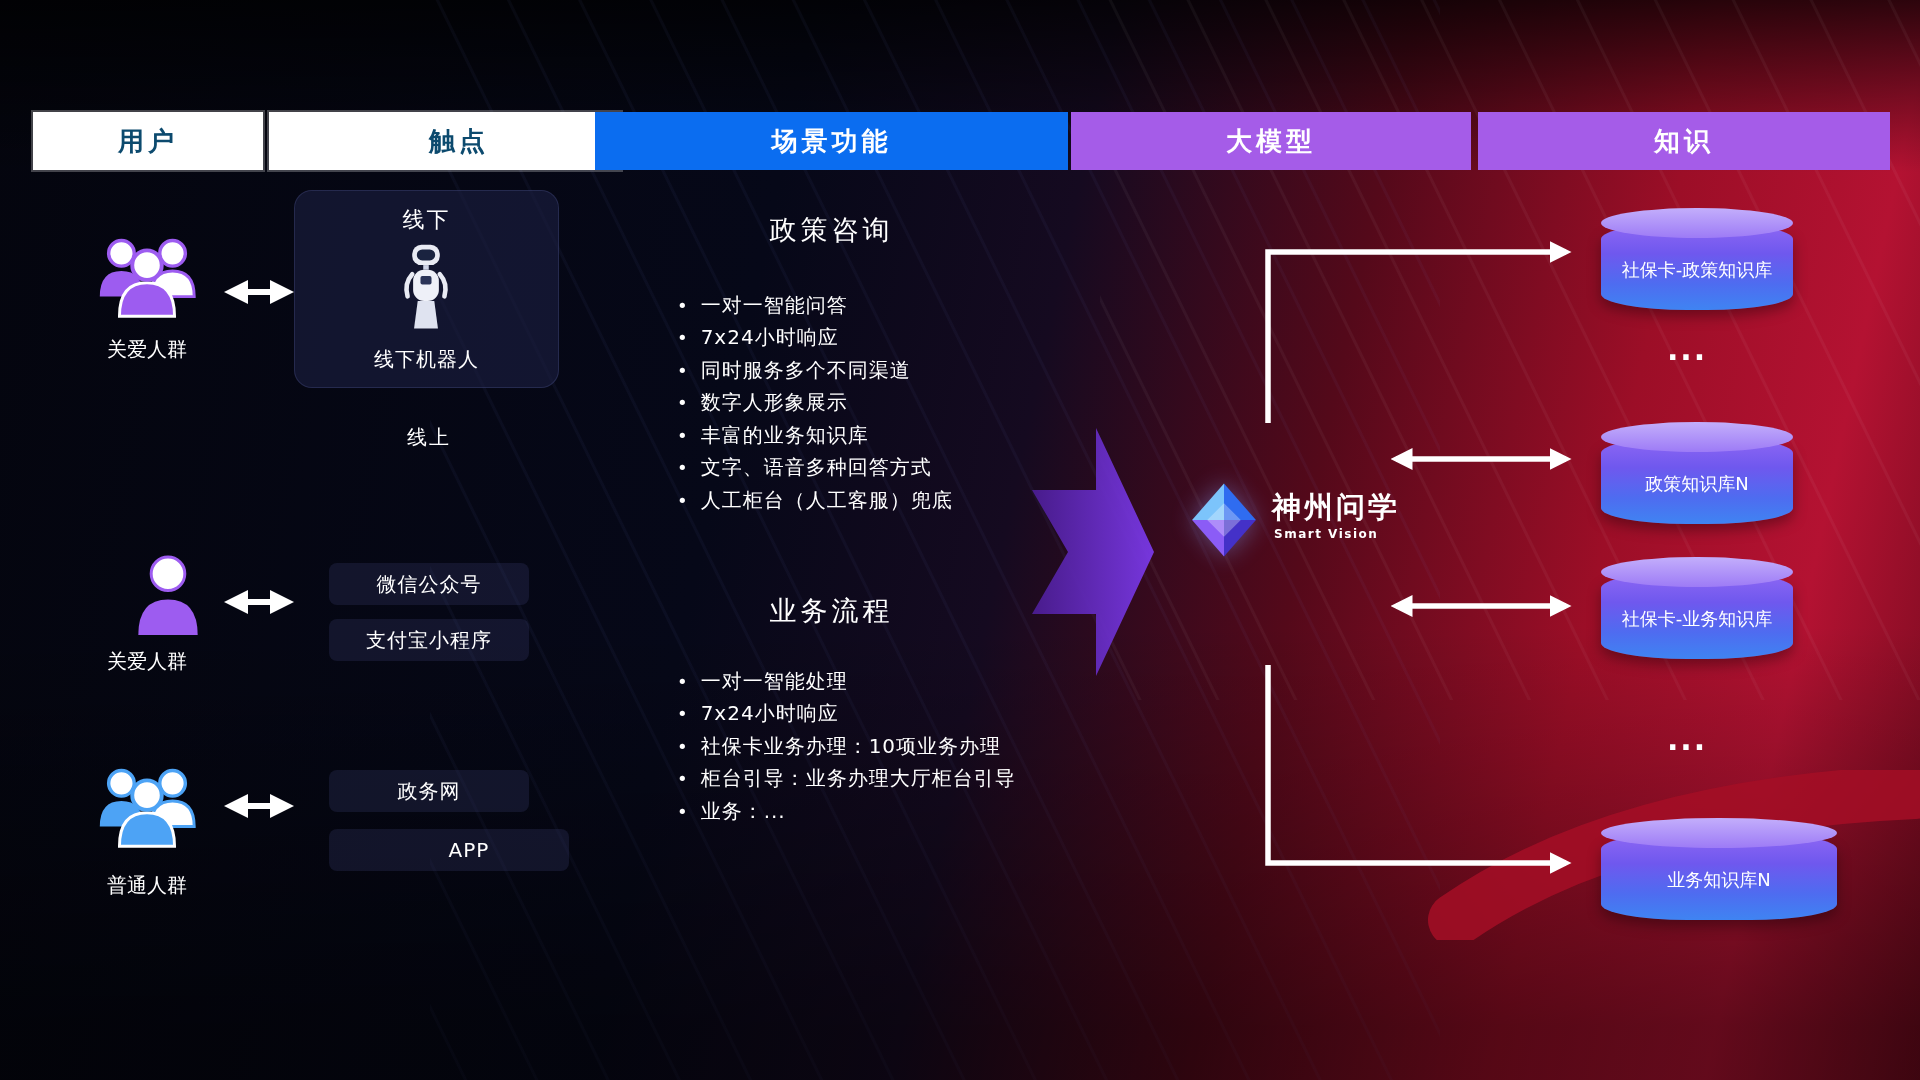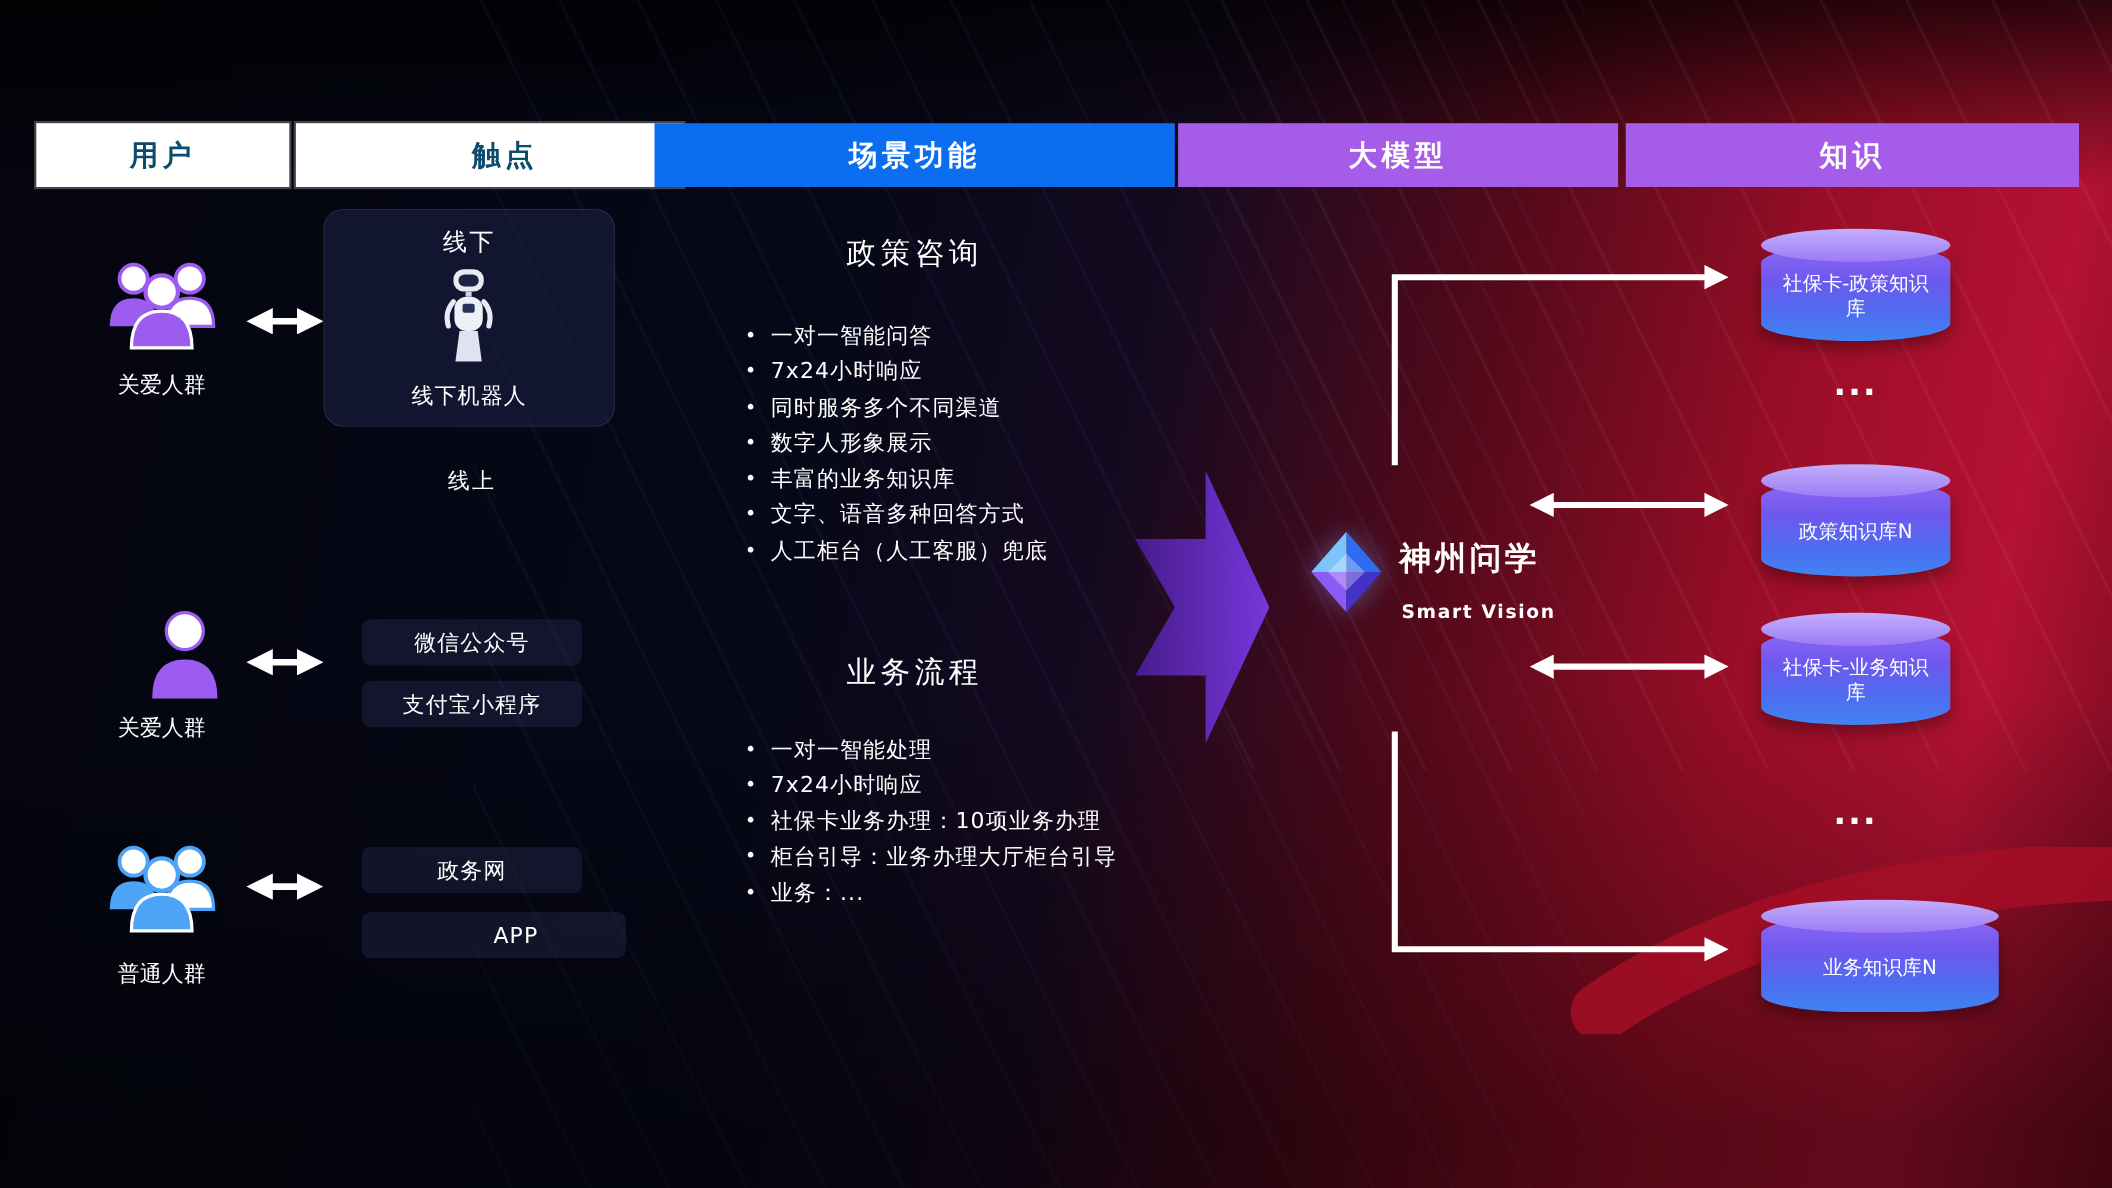--- a/index.html
+++ b/index.html
@@ -50,27 +50,27 @@
   .blist.policy{top:289px;} .blist.business{top:665px;}
   .blist li{display:flex;align-items:center;height:32.5px;color:#fff;font-size:20px;letter-spacing:1px;}
   .blist li::before{content:"•";margin-right:12px;font-size:18px;color:#fff;}
 
   
   .flow-arrow{position:absolute;left:1032px;top:428px;z-index:3;}
 
   
   .logo-icon{position:absolute;left:1186px;top:482px;z-index:5;filter:drop-shadow(0 0 12px rgba(130,160,255,.45));}
   .logo-name{position:absolute;left:1272px;top:488px;color:#fff;font-size:29px;font-weight:700;letter-spacing:3px;z-index:5;}
-  .logo-sub{position:absolute;left:1274px;top:527px;color:#fff;font-size:17px;font-weight:600;letter-spacing:1.5px;z-index:5;margin-top:20px;}
+  .logo-sub{position:absolute;left:1274px;top:527px;color:#fff;font-size:12px;font-weight:600;letter-spacing:1.5px;z-index:5;}
 
   
   .connectors{position:absolute;left:0;top:0;z-index:3;pointer-events:none;}
 
   
-  .cyl{position:absolute;left:1601px;width:172px;height:102px;z-index:4;}
+  .cyl{position:absolute;left:1601px;width:192px;height:102px;z-index:4;}
   .cyl-body{position:absolute;left:0;right:0;top:15px;bottom:0;border-radius:86px/16px;
     background:linear-gradient(180deg,#8f68f4 0%,#6f58ee 35%,#4e6cf0 70%,#3f84f2 100%);
     box-shadow:0 6px 14px rgba(0,0,0,.35);}
   .cyl-cap{position:absolute;left:0;right:0;top:0;height:30px;border-radius:50%;
     background:linear-gradient(180deg,#c3aefb,#9d7bf6);}
   .cyl-label{position:absolute;left:14px;right:14px;top:26px;bottom:4px;display:flex;align-items:center;justify-content:center;
     text-align:center;color:#fff;font-size:18px;line-height:1.25;}
   .cyl0{top:208px;} .cyl1{top:422px;} .cyl2{top:557px;} .cyl3{top:818px;padding-left:44px;}
   .dots{position:absolute;left:1601px;width:172px;text-align:center;color:#fff;font-size:30px;font-weight:700;letter-spacing:2px;z-index:4;}
   .dots0{top:332px;} .dots1{top:722px;}

